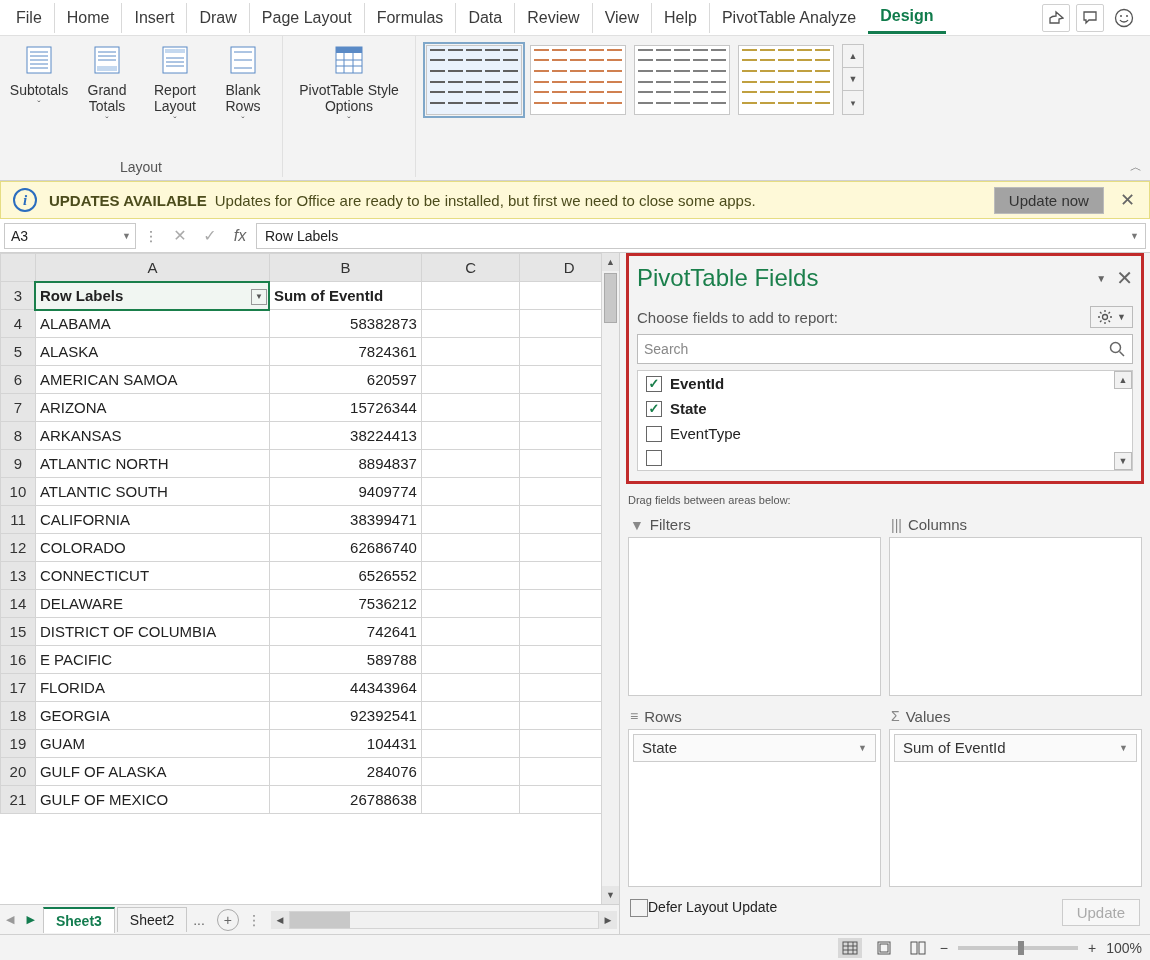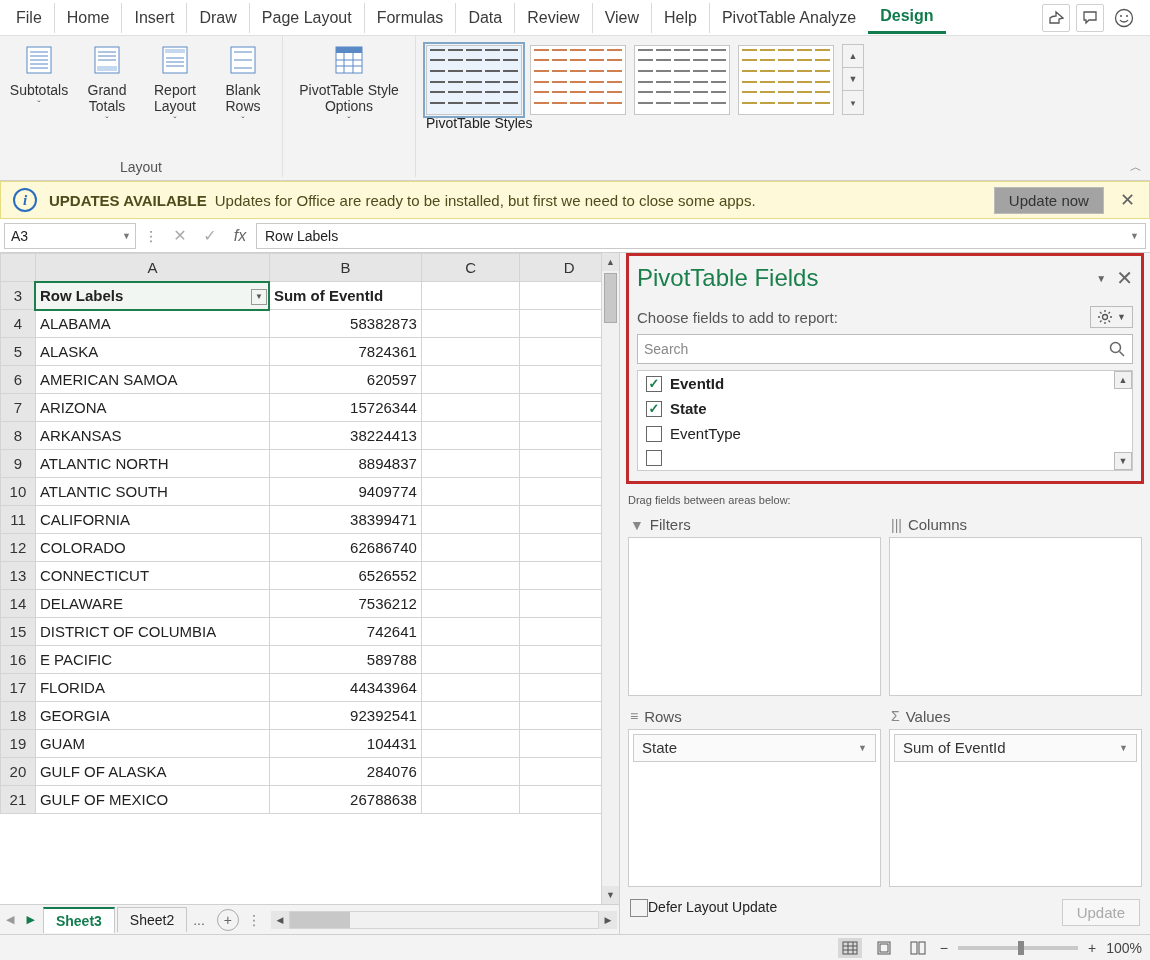--- a/index.html
+++ b/index.html
@@ -430,21 +430,20 @@
             <span></span>
             <span></span>
           </div>
         </div>
       <div class="gallerynav">
         <div>▲</div>
         <div>▼</div>
         <div>▾</div>
       </div>
     </div>
-    <div class="grouplabel">PivotTable Styles</div>
   </div>
   <div class="collapse-rib">︿</div>
 </div>
 
 <div class="notice">
   <span class="ic">i</span>
   <strong>UPDATES AVAILABLE</strong>
   <span>Updates for Office are ready to be installed, but first we need to close some apps.</span>
   <span class="flex"></span>
   <button>Update now</button>

